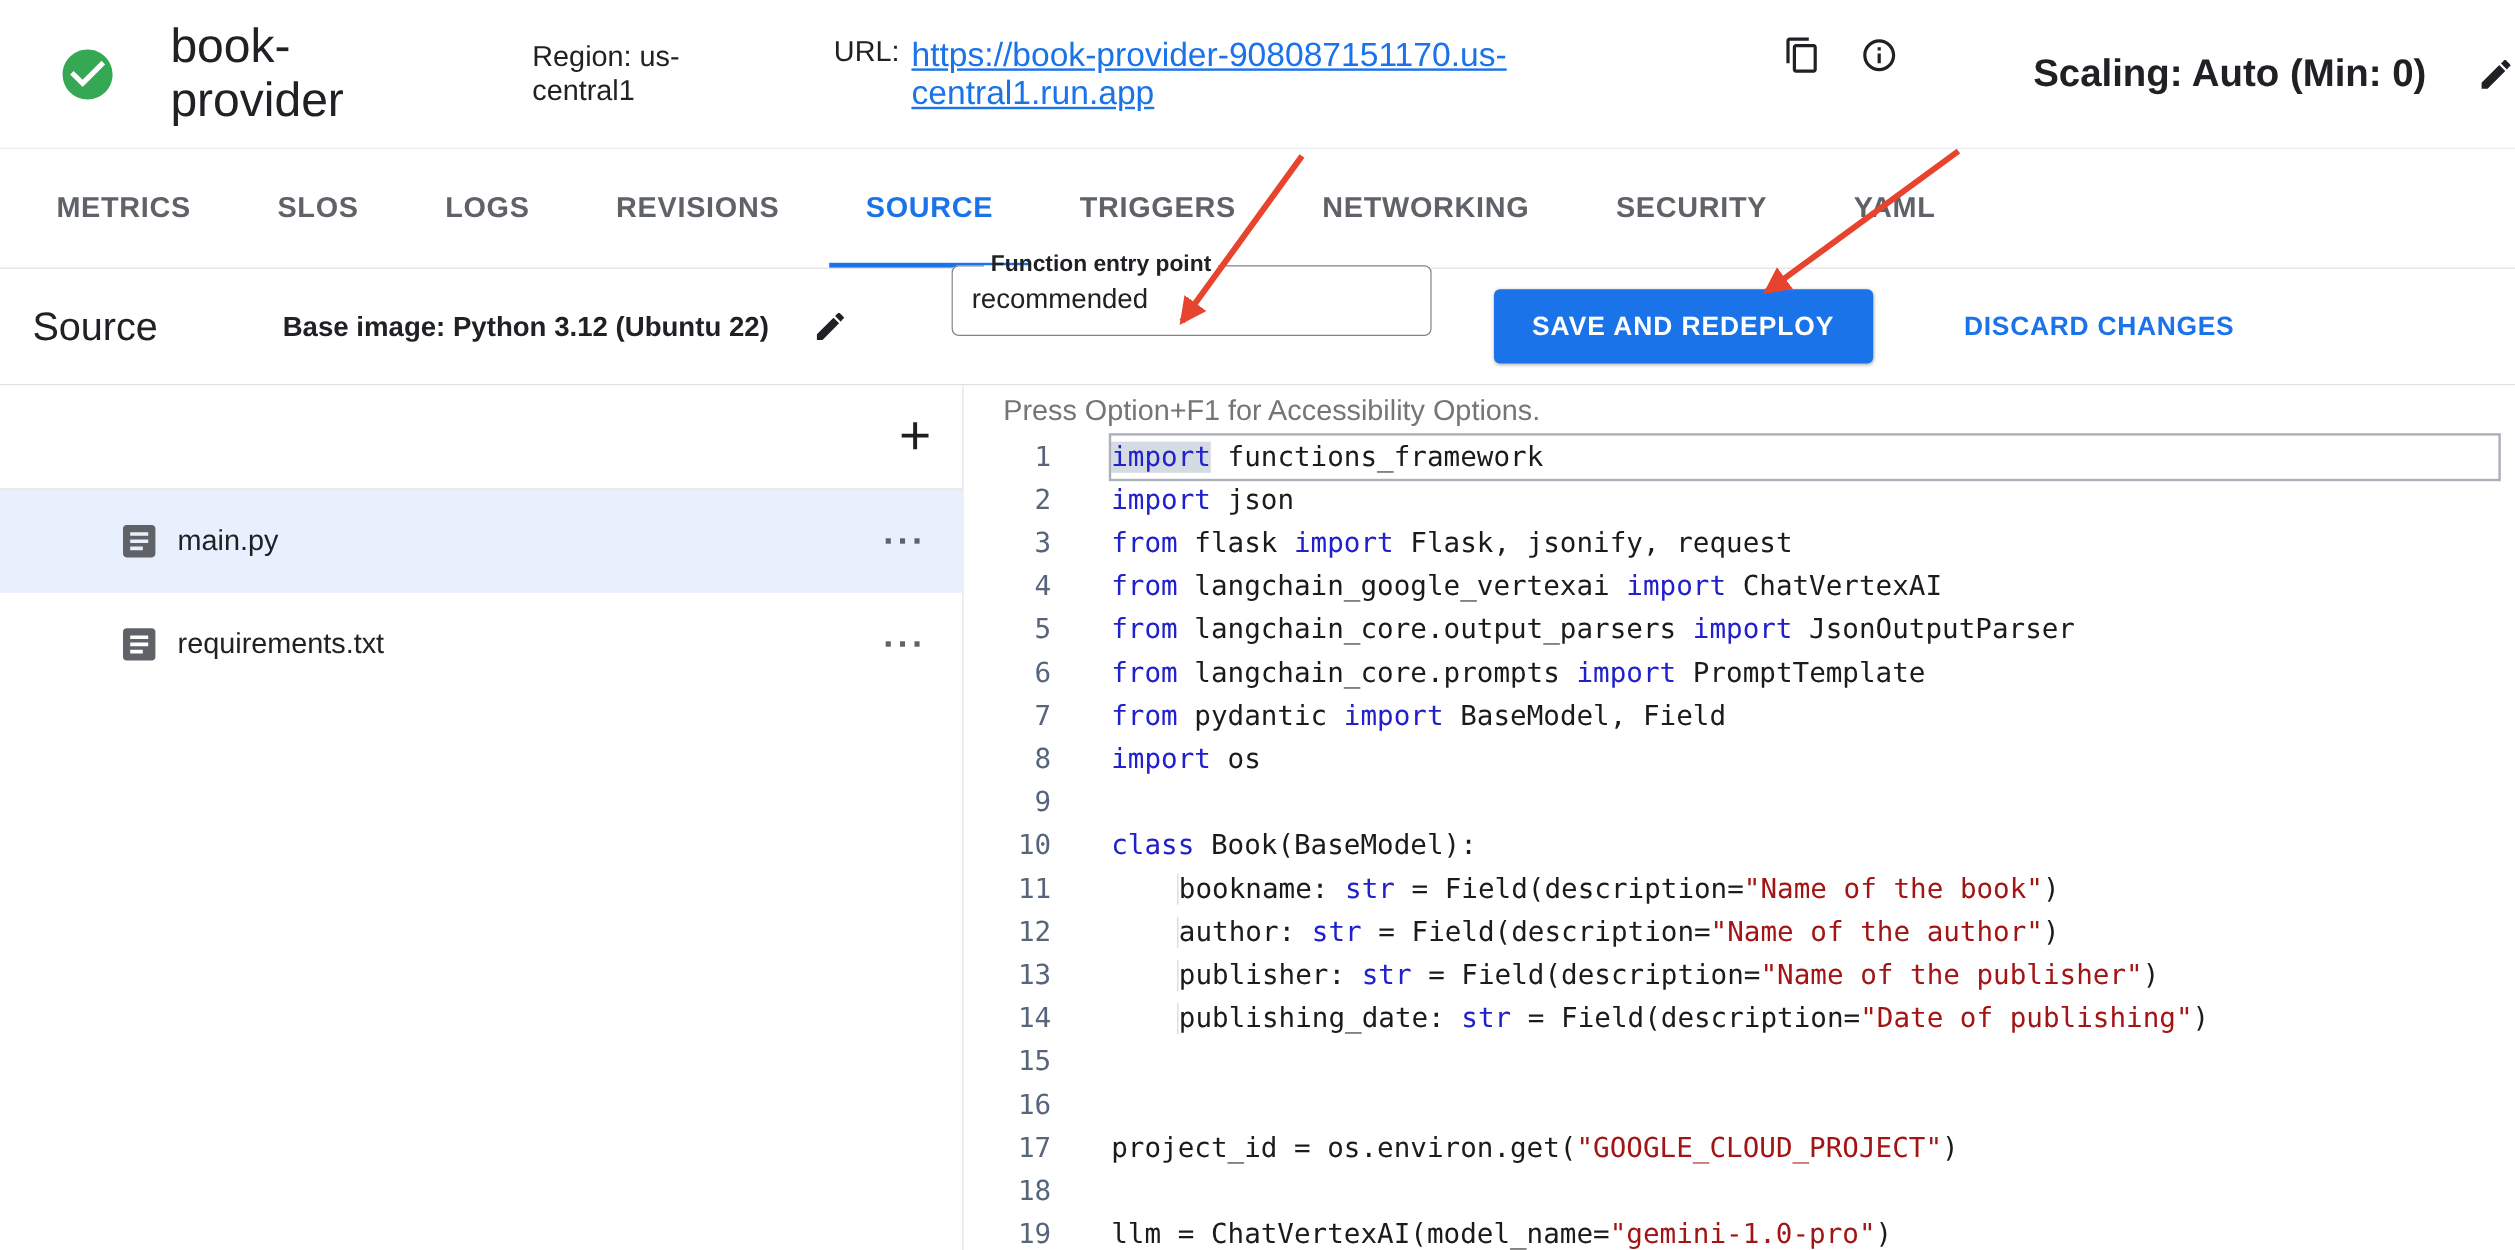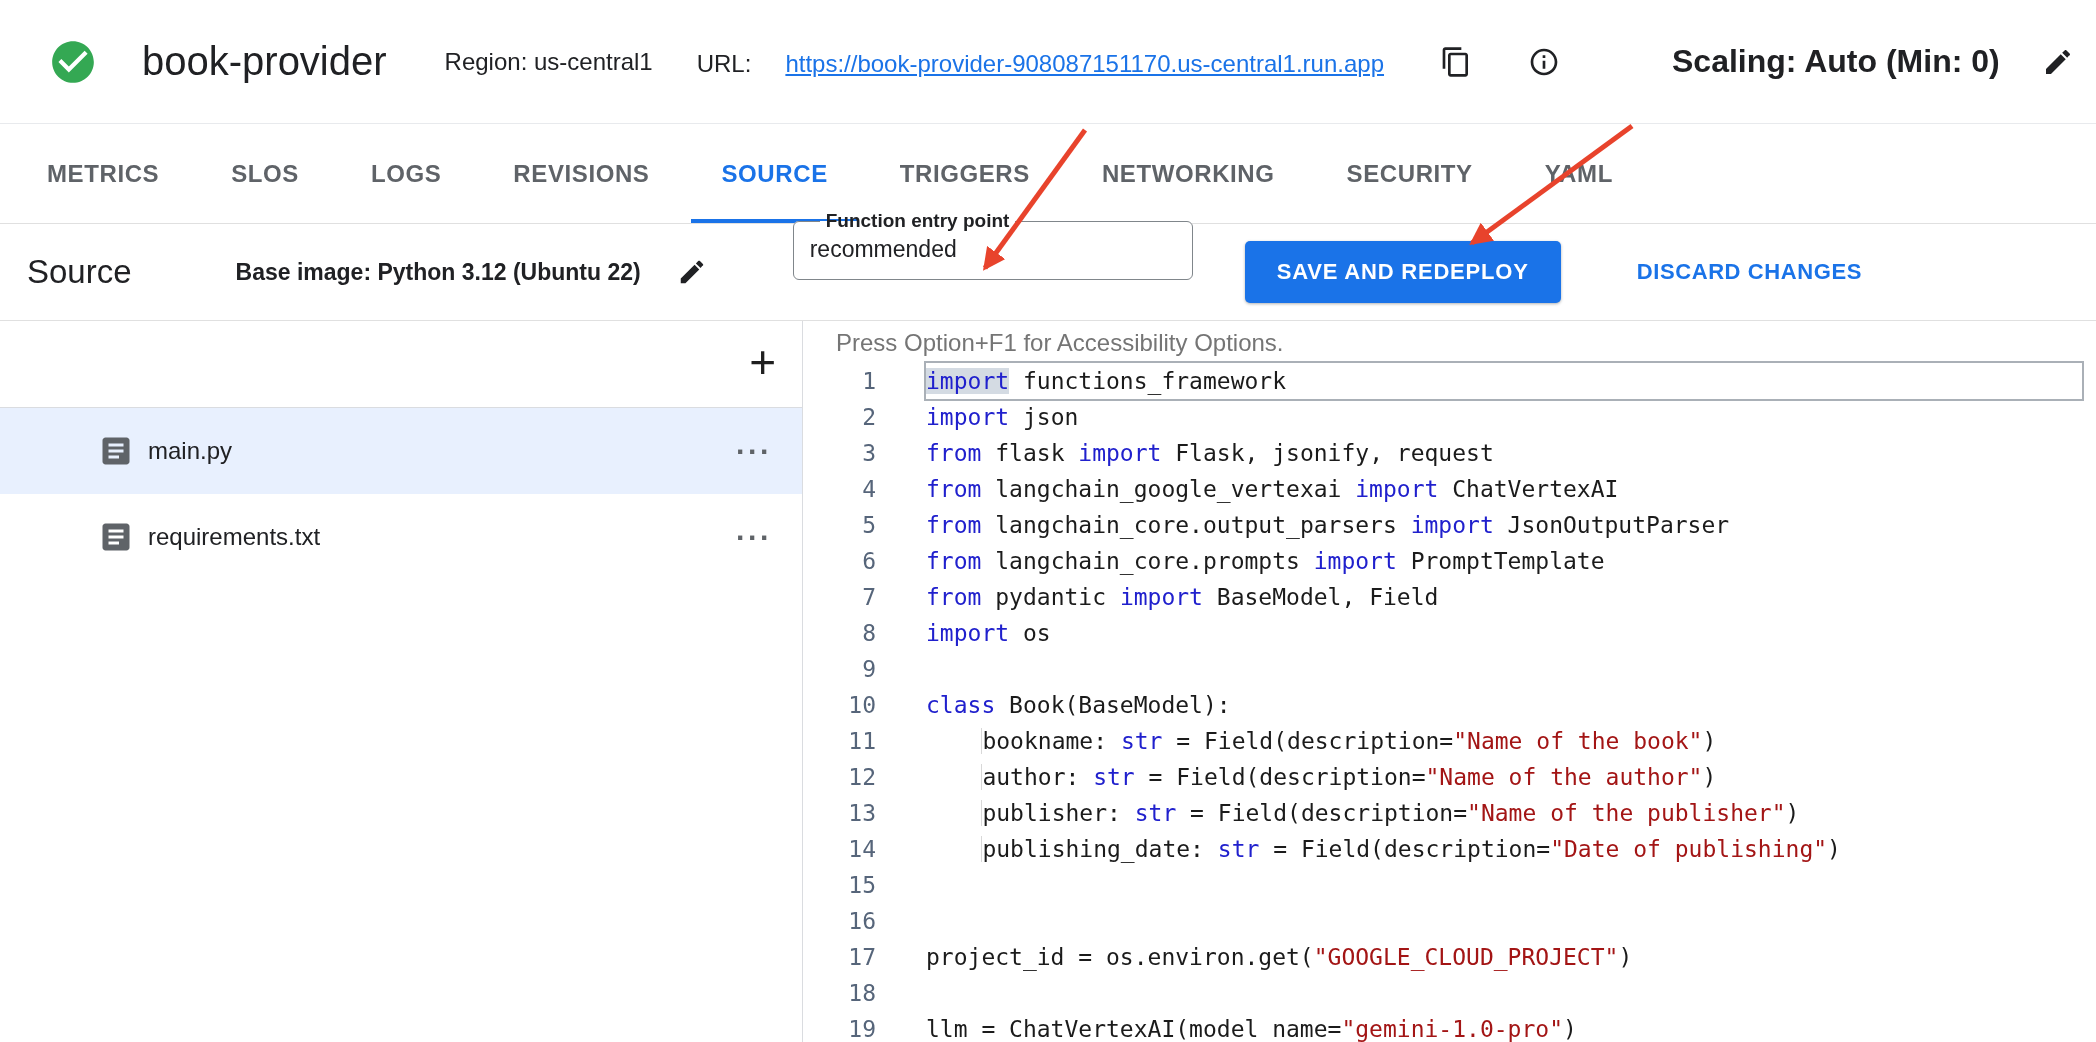--- a/index.html
+++ b/index.html
@@ -13,23 +13,23 @@
 
   
   .app-header {
     height: 124px; display: flex; align-items: center;
     padding-left: 48px; border-bottom: 1px solid #e8eaed; position: relative;
   }
   .status { width: 50px; height: 50px; flex: none; }
   .status svg { width: 50px; height: 50px; display: block; }
   .svc-title { font-size: 40px; font-weight: 400; margin: 0 0 0 44px; color: #202124; letter-spacing: 0; }
   .region { font-size: 24px; margin-left: 58px; color: #202124; }
-  .url-group { display: flex; align-items: flex-end; margin-left: 44px; font-size: 24px; gap: 24px; }
+  .url-group { display: flex; align-items: flex-start; margin-left: 44px; font-size: 24px; }
   .url-label { margin-right: 10px; }
-  .url-link { color: #1a73e8; text-decoration: underline; font-size: 24px; }
+  .url-link { color: #1a73e8; text-decoration: underline; font-size: 28px; }
   .hicon { width: 32px; height: 32px; margin-left: 32px; display: inline-flex; cursor: pointer; }
   .hicon svg { width: 32px; height: 32px; }
   .scaling { font-size: 32px; font-weight: 700; margin-left: 112px; white-space: nowrap; }
   .pencil-header { margin-left: 42px; }
 
   
   .tab-bar {
     height: 100px; display: flex; align-items: stretch;
     padding-left: 11px; border-bottom: 1px solid #e0e0e0;
   }

